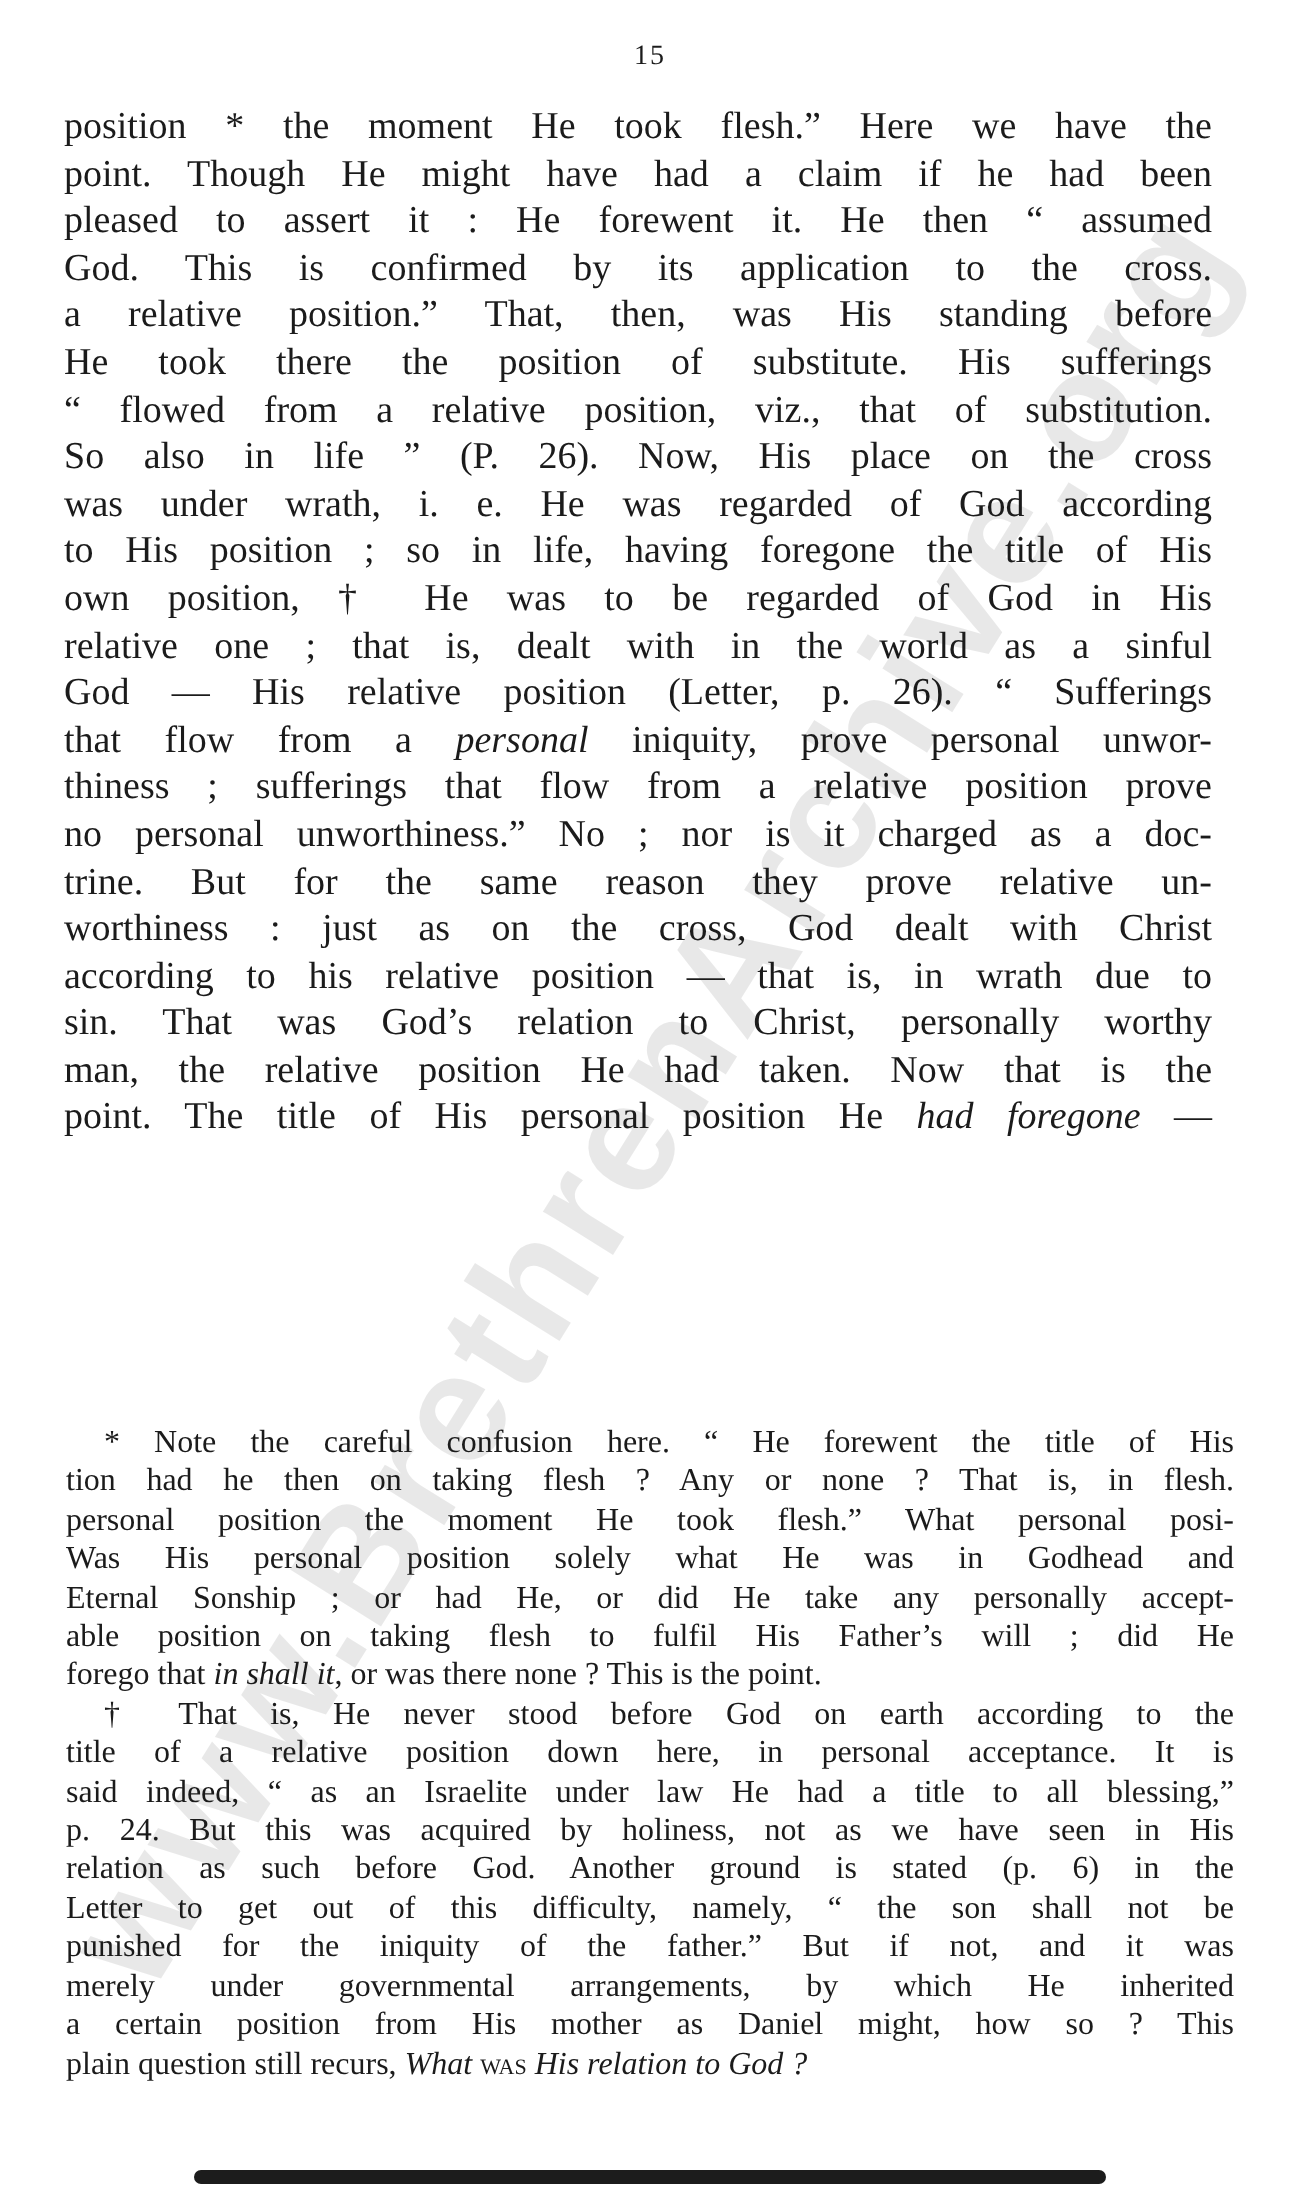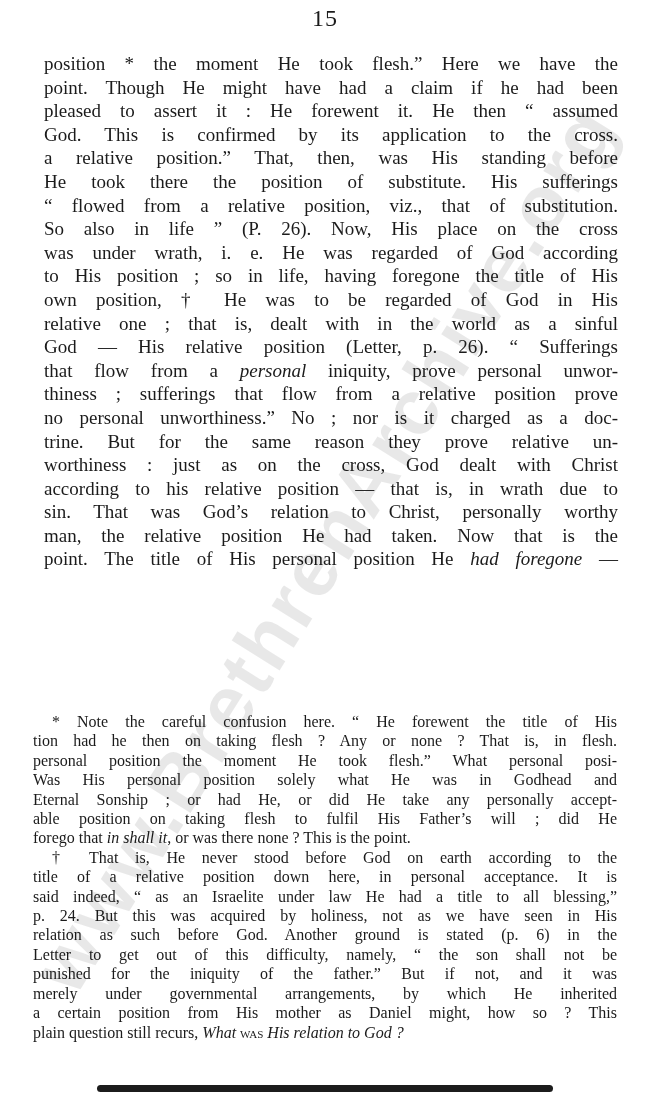--- a/index.html
+++ b/index.html
@@ -21,31 +21,31 @@
     font-weight: bold;
     font-size: 78px;
     letter-spacing: 3px;
     white-space: nowrap;
     color: var(--watermark, rgba(0,0,0,0.09));
     pointer-events: none;
     user-select: none;
   }
   .page-number {
     position: absolute;
-    top: 5px;
+    top: 21px;
     left: 0;
     width: 100%;
     text-align: center;
-    font-size: 24px;
+    font-size: 14px;
     letter-spacing: 1px;
   }
   .body-block {
     position: absolute;
     top: 52px;
-    left: 44px;
+    left: 32px;
     width: 574px;
   }
   .body-block .tline {
     font-size: 19px;
     line-height: 23.6px;
   }
   .fn-block {
     position: absolute;
     top: 712px;
     left: 33px;

